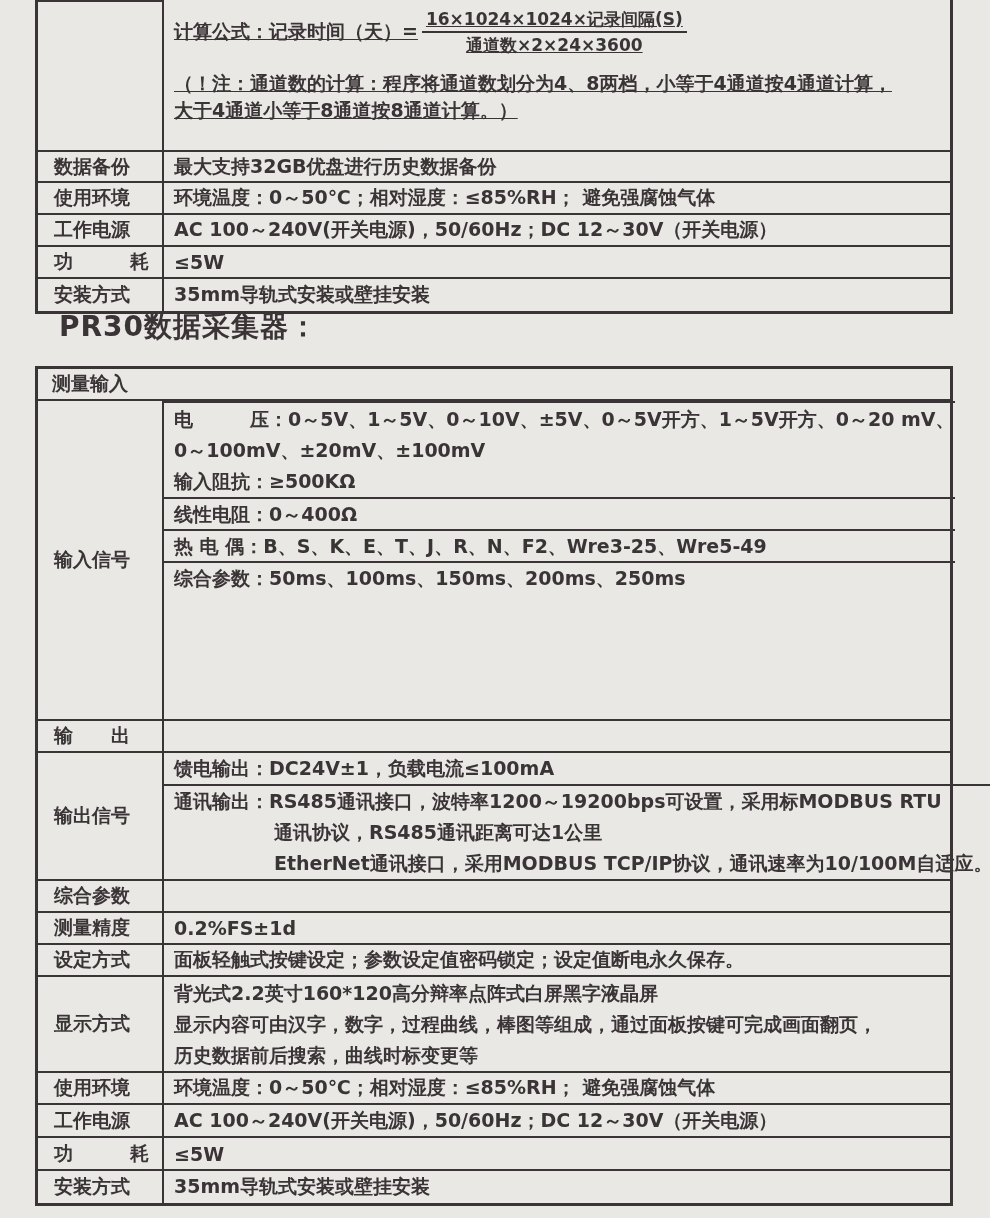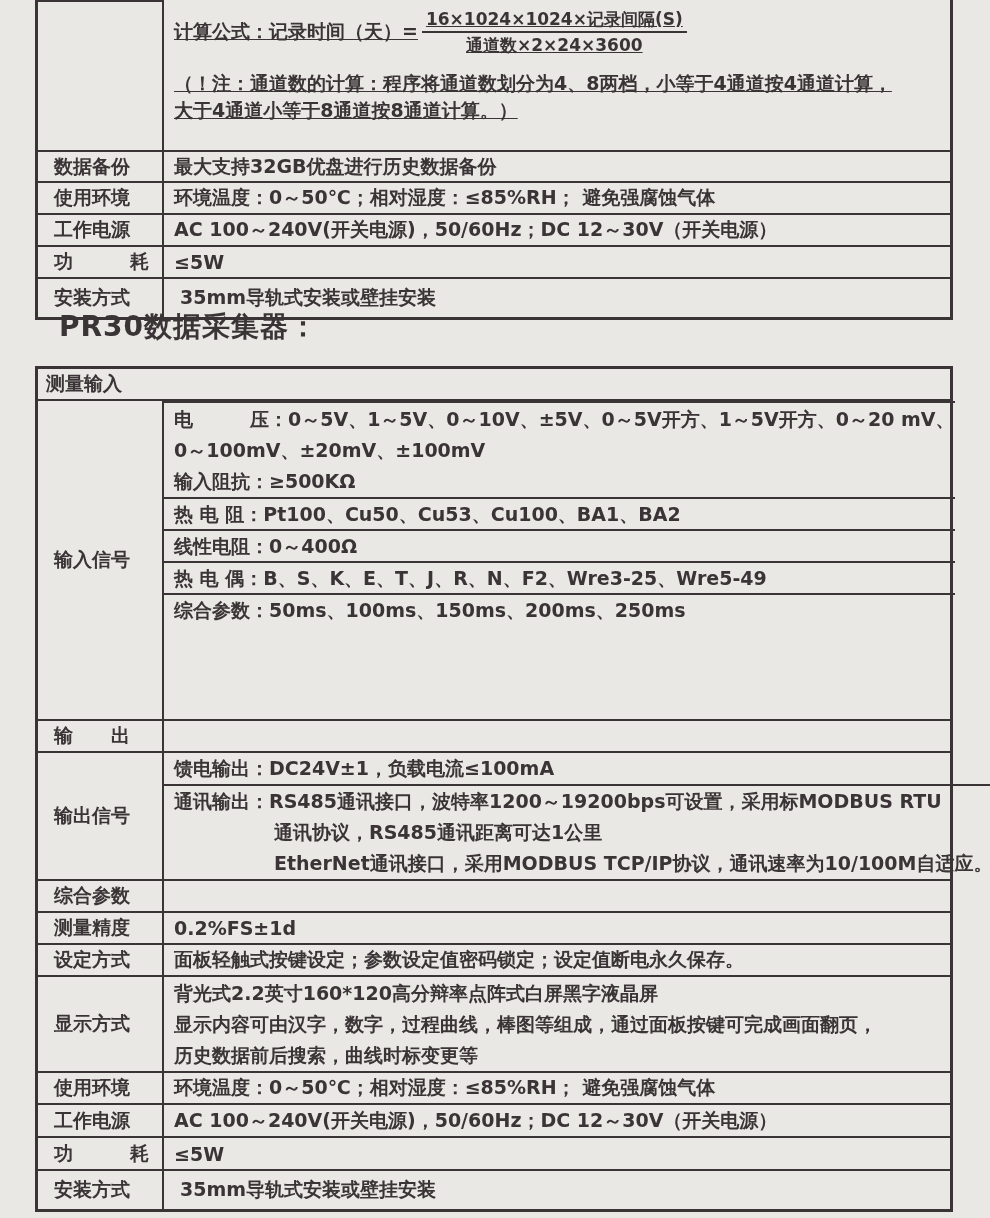--- a/index.html
+++ b/index.html
@@ -33,35 +33,35 @@
     padding-left:16px;
     white-space:nowrap;overflow:hidden;
   }
   .val{
     flex:1;display:flex;align-items:center;
     padding-left:10px;
     white-space:nowrap;overflow:hidden;
   }
   .full{
     flex:1;display:flex;align-items:center;
-    padding-left:8px;white-space:nowrap;overflow:hidden;text-align:right;
+    padding-left:14px;white-space:nowrap;overflow:hidden;text-align:right;
   }
   .stack{flex:1;display:flex;flex-direction:column;padding:0;}
   .block{
     border-top:2px solid #3a3436;
     display:flex;flex-direction:column;justify-content:center;
     padding-left:10px;box-sizing:border-box;
     overflow:hidden;
   }
   .block.first{border-top:none;}
   .line{line-height:31px;white-space:nowrap;}
   .line.indent{padding-left:100px;}
 
   
-  .h30{height:30px;} .h31{height:31px;} .h32{height:32px;} .h33{height:33px;} .h34{height:40px;gap:6px;}
+  .h30{height:30px;} .h31{height:31px;} .h32{height:32px;} .h33{height:33px;} .h34{height:34px;}
   .h96{height:96px;} .h320{height:320px;} .h128{height:128px;} .h123{height:150px;text-decoration:underline;}
 
   
   .lbl-topseg{border-top:2px solid #3a3436;}
   .formula-cell{flex:1;box-sizing:border-box;padding:6px 0 0 10px;overflow:hidden;}
   .formula-line{height:52px;display:flex;align-items:center;white-space:nowrap;}
   .frac{display:inline-flex;flex-direction:column;text-align:center;font-size:17px;line-height:20px;margin-left:4px;}
   .frac .num{border-bottom:2px solid #3a3436;padding:0 4px 2px 4px;}
   .frac .den{padding-top:2px;}
   .notes{margin-top:12px;}
@@ -130,23 +130,20 @@
 
     <div class="row h320">
       <div class="cell lbl">输入信号</div>
       <div class="cell stack">
         <div class="block h96">
           <div class="line">电　　　压：0～5V、1～5V、0～10V、±5V、0～5V开方、1～5V开方、0～20 mV、</div>
           <div class="line">0～100mV、±20mV、±100mV</div>
           <div class="line">输入阻抗：≥500KΩ</div>
         </div>
         <div class="block h32">
-          <div class="line">热 电 阻：Pt100、Cu50、Cu53、Cu100、BA1、BA2</div>
-        </div>
-        <div class="block h32">
           <div class="line">线性电阻：0～400Ω</div>
         </div>
         <div class="block h32">
           <div class="line">热 电 偶：B、S、K、E、T、J、R、N、F2、Wre3-25、Wre5-49</div>
         </div>
         <div class="block h32">
           <div class="line">综合参数：50ms、100ms、150ms、200ms、250ms</div>
         </div>
       </div>
     </div>

